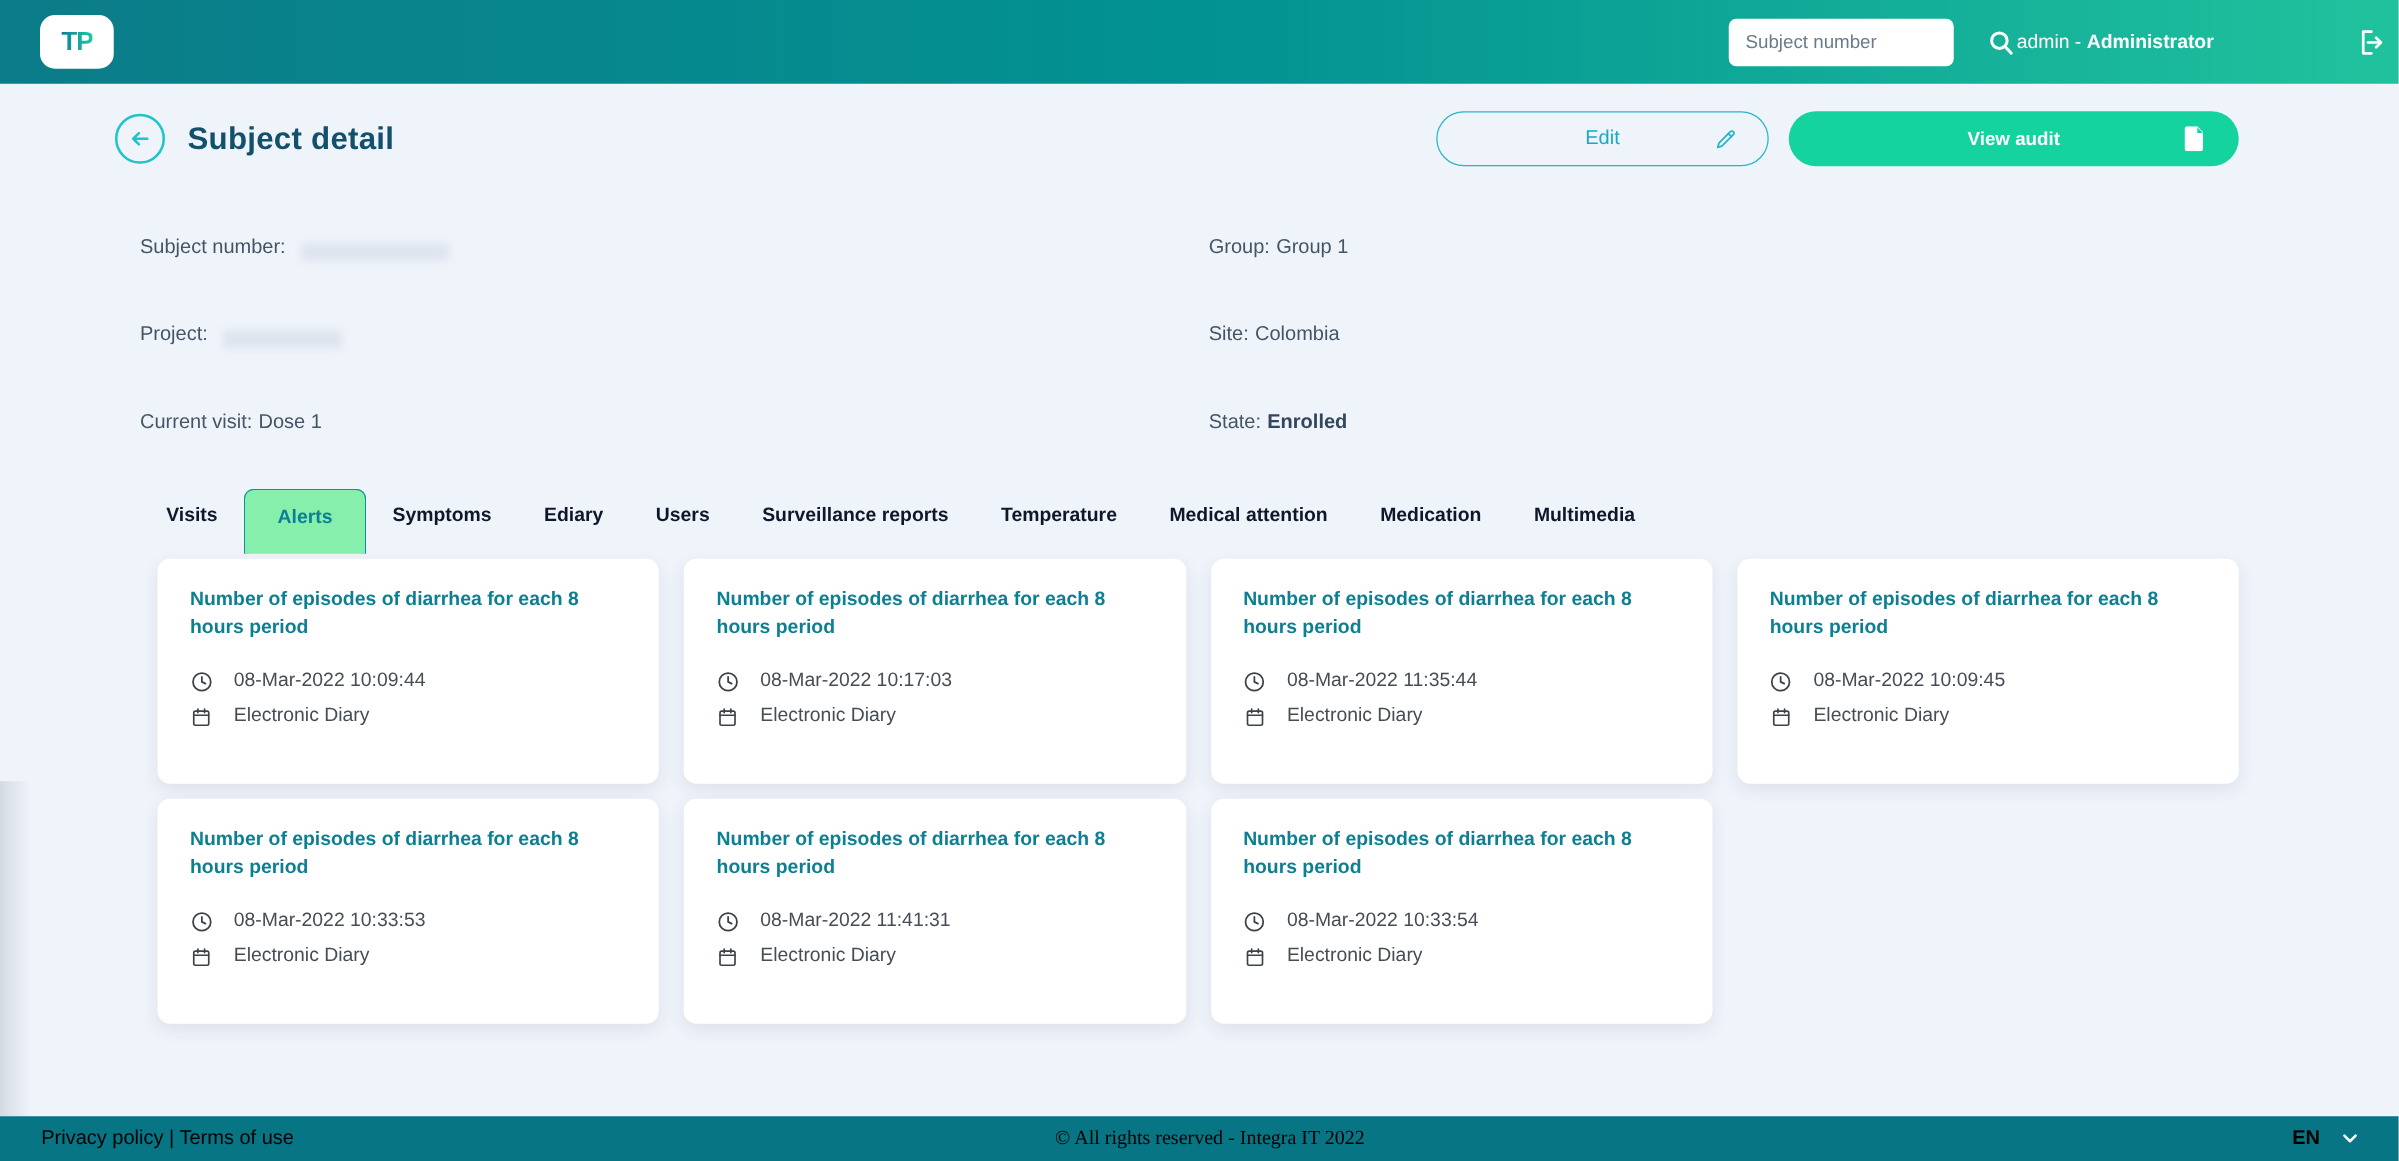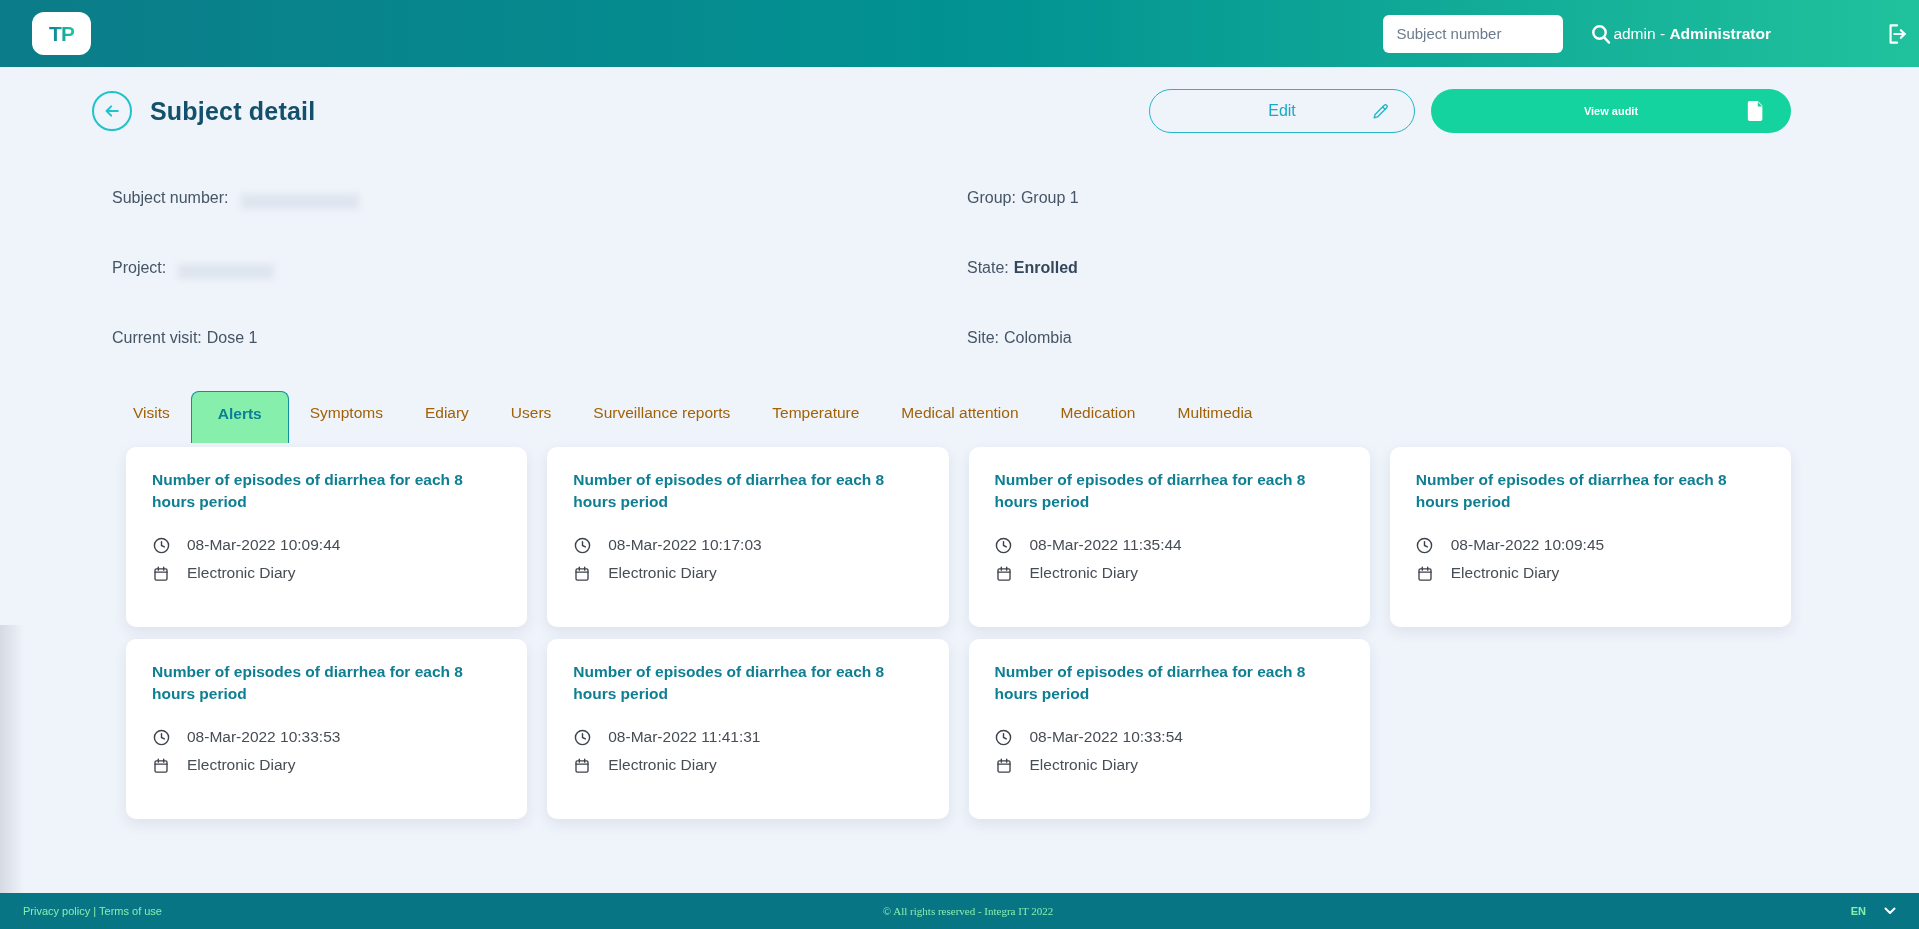--- a/index.html
+++ b/index.html
@@ -99,21 +99,21 @@
   .btn-edit .icon-right { position: absolute; right: 24px; display: flex; }
   .btn-audit {
     position: relative;
     width: 360px; height: 44px;
     margin-left: 16px;
     border-radius: 22px;
     border: none;
     background: #14d39e;
     color: #fff;
     font-weight: 700;
-    font-size: 11px;
+    font-size: 15px;
     font-family: "Liberation Sans", sans-serif;
     cursor: pointer;
     display: flex; align-items: center; justify-content: center;
   }
   .btn-audit .icon-right { position: absolute; right: 26px; display: flex; }
 
   
   .info-grid {
     margin: 30px 128px 0 112px;
     display: grid;
@@ -141,22 +141,22 @@
 
   
   .tabs {
     margin: 18px 0 0 112px;
     display: flex;
     align-items: flex-start;
   }
   .tab {
     padding: 13px 21px;
     font-size: 15.5px;
-    font-weight: 400;
-    color: #a16207;
+    font-weight: 700;
+    color: #0f172a;
     background: none;
     border: none;
     font-family: "Liberation Sans", sans-serif;
     cursor: pointer;
     white-space: nowrap;
   }
   .tab.active {
     background: #86efac;
     border: 1px solid #0f8fa0;
     border-bottom: none;
@@ -198,24 +198,24 @@
   }
   .meta-row .mi { width: 18px; display: flex; justify-content: center; flex: none; }
   .meta-row span.mtext { margin-left: 17px; }
 
   
   .footer {
     position: absolute;
     left: 0; bottom: 0;
     width: 100%; height: 36px;
     background: #087585;
-    color: #86efac;
-    display: flex; align-items: center;
-    padding: 0 23px;
-    font-size: 11px;
+    color: #000000;
+    display: flex; align-items: center;
+    padding: 0 33px;
+    font-size: 16px;
   }
   .footer-links { cursor: pointer; }
   .footer-center {
     position: absolute;
     left: 17px; right: 0;
     text-align: center;
     pointer-events: none;
     font-family: Liberation Serif, serif;
   }
   .lang-select {
@@ -305,26 +305,26 @@
       <span>Current visit:</span>
       <span class="val">Dose 1</span>
     </div>
   </div>
   <div class="info-col">
     <div>
       <span>Group:</span>
       <span class="val">Group 1</span>
     </div>
     <div>
+      <span>Site:</span>
+      <span class="val">Colombia</span>
+    </div>
+    <div>
       <span>State:</span>
       <span class="val bold">Enrolled</span>
-    </div>
-    <div>
-      <span>Site:</span>
-      <span class="val">Colombia</span>
     </div>
   </div>
 </div>
 
 <div class="tabs">
   <button class="tab">Visits</button>
   <button class="tab active">Alerts</button>
   <button class="tab">Symptoms</button>
   <button class="tab">Ediary</button>
   <button class="tab">Users</button>

